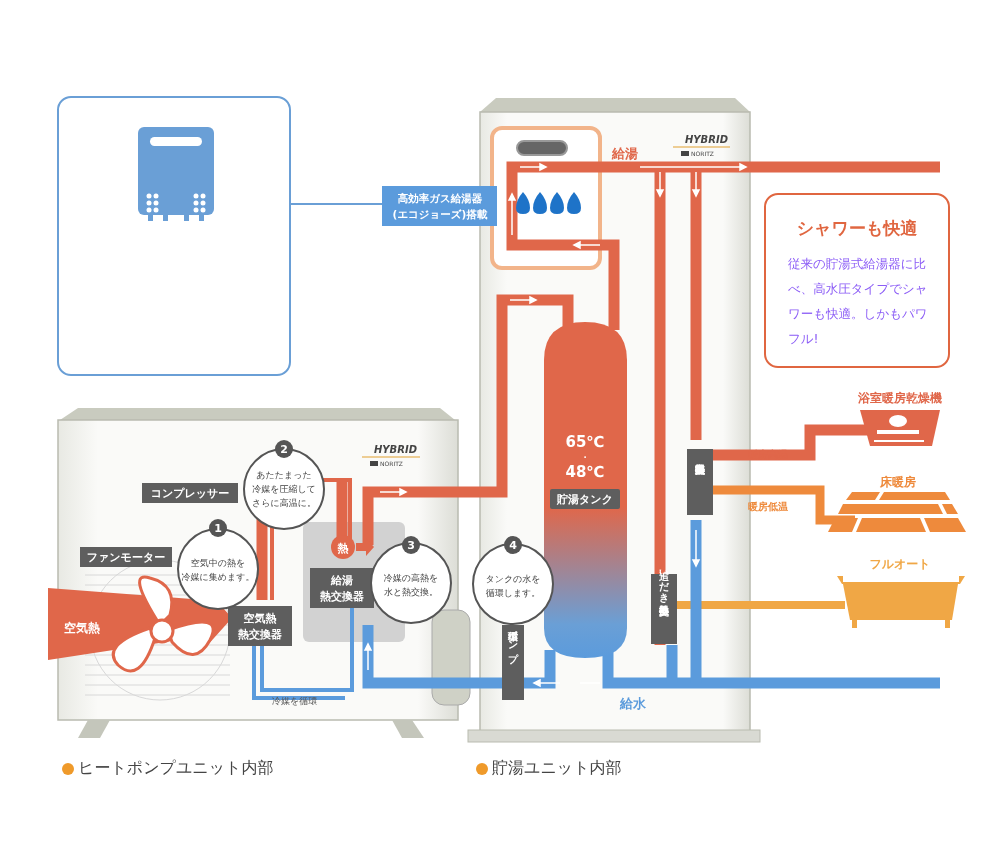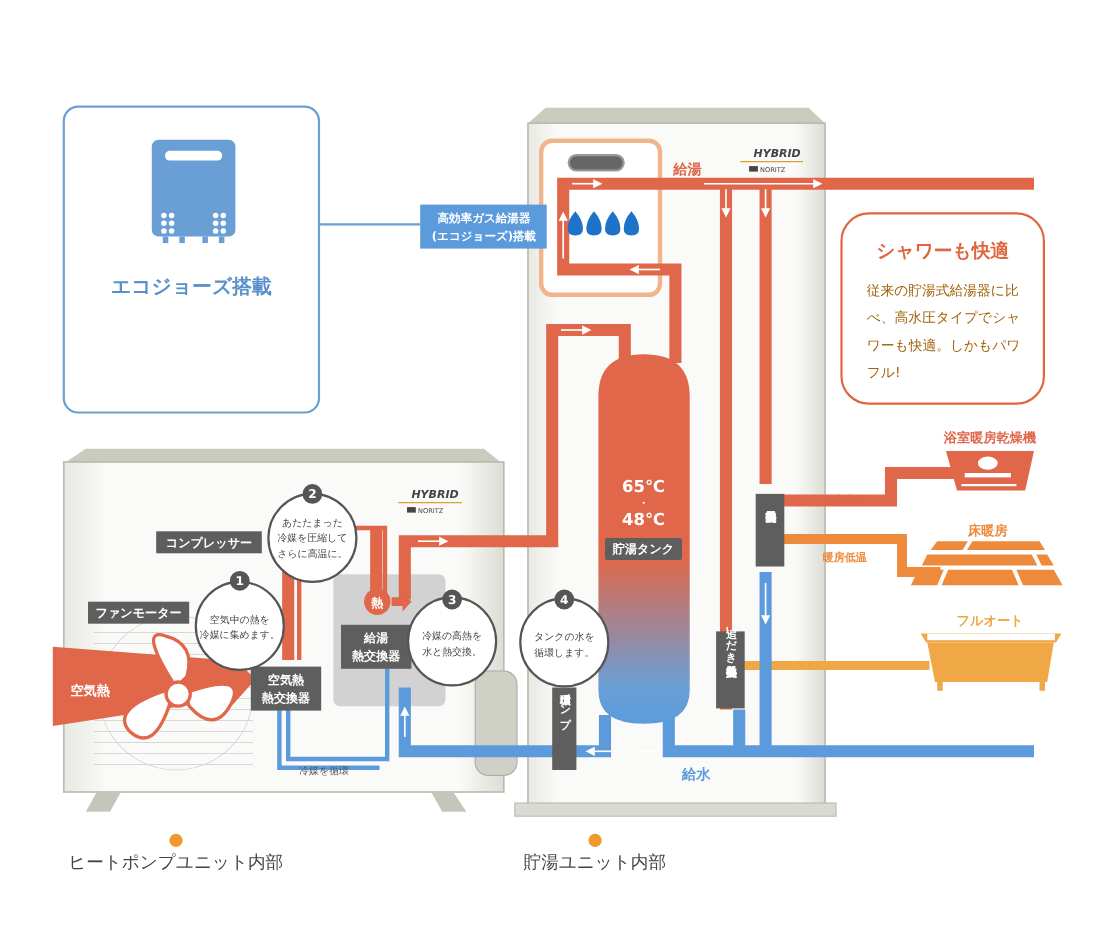--- a/index.html
+++ b/index.html
@@ -2,27 +2,27 @@
 <html><head>
 <meta charset="utf-8">
 <style>
   html, body { margin:0; padding:0; background:#ffffff; }
   body { width:1000px; height:843px; position:relative; overflow:hidden;
          font-family:"DejaVu Sans", sans-serif; }
   #stage { position:absolute; left:0; top:0; width:1000px; height:843px; }
   svg text { font-family:"DejaVu Sans", sans-serif; }
   .box { position:absolute; background:#fff; box-sizing:border-box; }
   .eco-box { left:57px; top:96px; width:234px; height:280px; border:2px solid #6a9fd6; border-radius:14px; }
-  .shower-box { left:764px; top:193px; width:186px; height:175px; border:2px solid #e06640; border-radius:26px; }
+  .shower-box { left:764px; top:193px; width:186px; height:175px; border:2px solid #e06640; border-radius:14px; }
   .box-title { position:absolute; font-weight:bold; }
   .eco-title { left:0; right:0; top:150px; text-align:center; color:#5a8fcc; font-size:18px; }
   .eco-body { position:absolute; left:20px; top:184px; width:200px; color:#555; font-size:12.5px; line-height:25px; }
   .shower-title { left:0; right:0; top:22px; text-align:center; color:#e06640; font-size:17px; }
-  .shower-body { position:absolute; left:22px; top:56px; width:150px; color:#a16207; font-size:12.5px; line-height:25px; }
-  .caption { position:absolute; font-size:16px; color:#444; display:flex; align-items:center; gap:4px;flex-direction:column; }
+  .shower-body { position:absolute; left:22px; top:56px; width:150px; color:#8b5cf6; font-size:12.5px; line-height:25px; }
+  .caption { position:absolute; font-size:16px; color:#444; display:flex; align-items:center; gap:4px; }
   .caption .dot { width:12px; height:12px; border-radius:50%; background:#ef9a2a; display:inline-block; }
 </style>
 </head>
 <body>
 
 <div id="stage">
 <svg width="1000" height="843" viewBox="0 0 1000 843" xmlns="http://www.w3.org/2000/svg">
   <defs>
     <linearGradient id="tankGrad" x1="0" y1="0" x2="0" y2="1">
       <stop offset="0" stop-color="#e0674a"></stop>
@@ -305,21 +305,20 @@
       <circle cx="60" cy="85" r="2.5"></circle>
           <circle cx="67" cy="85" r="2.5"></circle>
     </g>
     <g fill="#6a9fd6">
           <rect x="12" y="90" width="5" height="6"></rect>
           <rect x="27" y="90" width="5" height="6"></rect>
           <rect x="48" y="90" width="5" height="6"></rect>
           <rect x="63" y="90" width="5" height="6"></rect>
         </g>
   </svg>
-  <div class="box-title eco-title">エコジョーズ搭載</div>
 </div>
 
 <div class="box shower-box">
   <div class="box-title shower-title">シャワーも快適</div>
   <div class="shower-body">従来の貯湯式給湯器に比べ、高水圧タイプでシャワーも快適。しかもパワフル!</div>
 </div>
 
 <div class="caption" style="left:62px; top:758px;">
   <span class="dot"></span>
   <span>ヒートポンプユニット内部</span>

